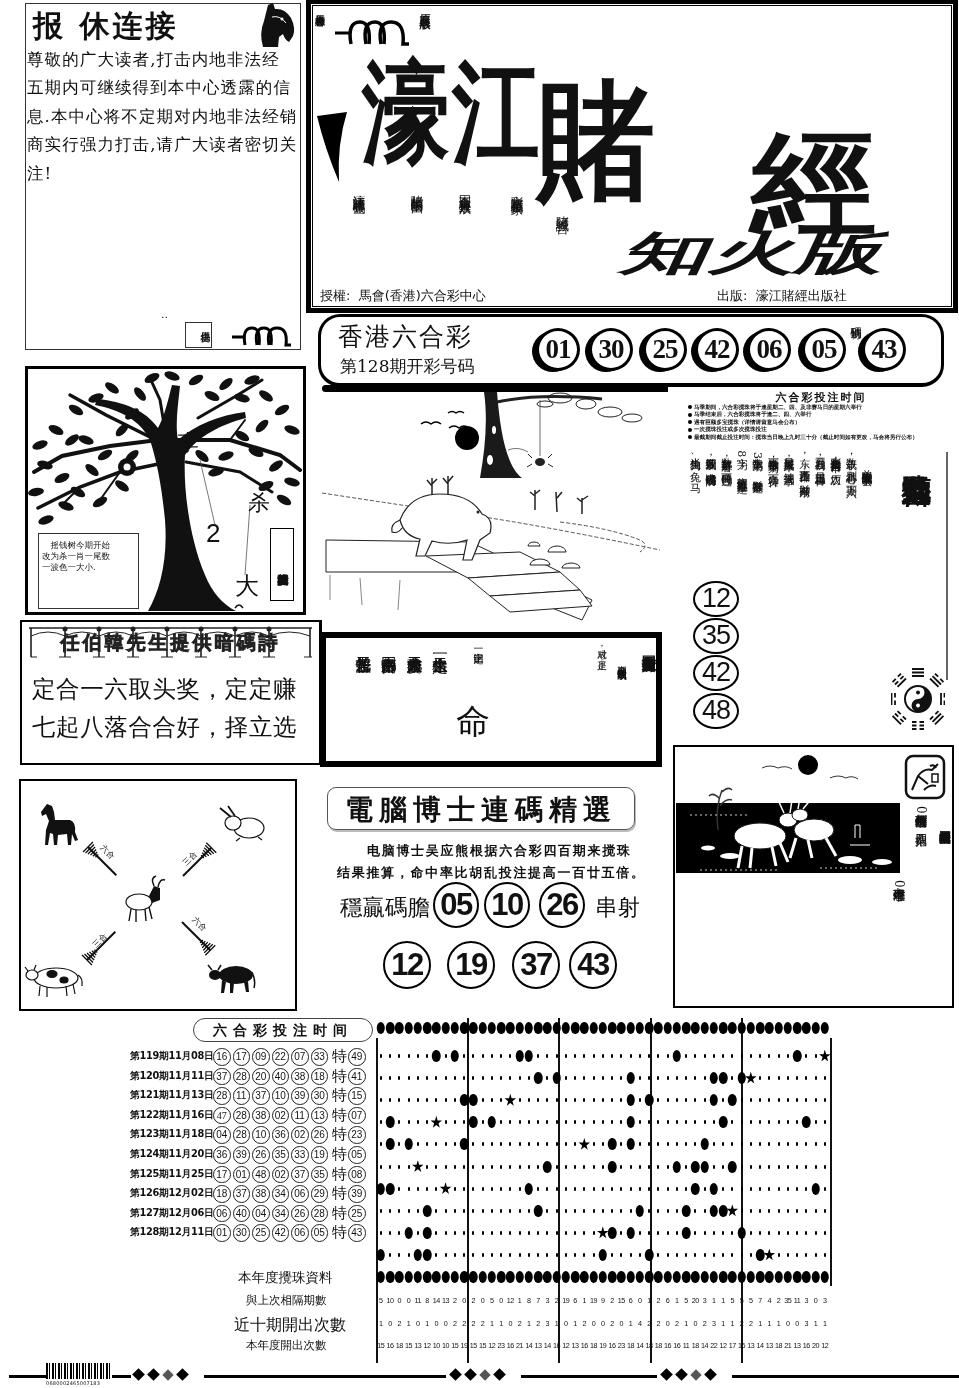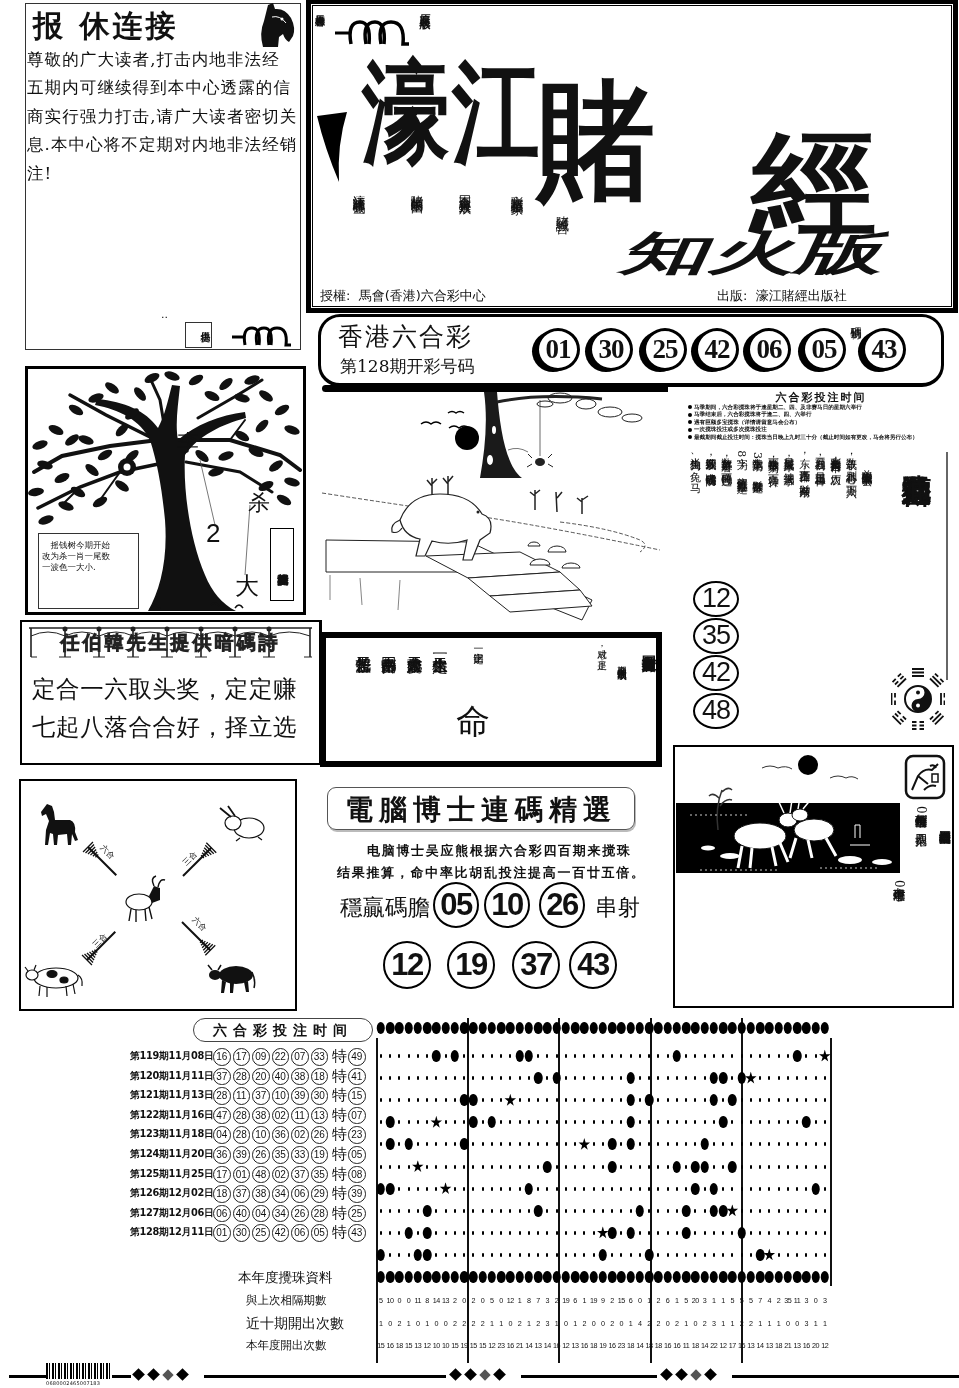--- a/index.html
+++ b/index.html
@@ -132,22 +132,22 @@
 <section id="notice" class="a">
   <h2 class="a title">报 休连接</h2>
   <svg class="a horse" viewBox="0 0 38 44">
     <path d="M10 2 L15 0 L17 6 Q27 5 33 15 Q38 25 35 33 L31 39 Q27 37 25 31 L21 34 L20 44 L5 44 Q1 30 6 18 Z" fill="#111"></path>
     <path d="M14 14 Q22 12 28 20" stroke="#fff" stroke-width="1" fill="none"></path>
     <circle cx="24" cy="16" r="1.5" fill="#fff"></circle>
   </svg>
   <div class="a body">
     <div>尊敬的广大读者,打击内地非法经</div>
     <div>五期内可继续得到本中心透露的信</div>
+    <div>息.本中心将不定期对内地非法经销</div>
     <div>商实行强力打击,请广大读者密切关</div>
-    <div>息.本中心将不定期对内地非法经销</div>
     <div>注!</div>
   </div>
   <span class="a dots">..</span>
   <div class="a stamp v">馬會提供</div>
   <svg class="a logo" viewBox="0 0 62 25">
     <path d="M1 13 H14" stroke="#000" stroke-width="3"></path>
     <path d="M14 21 Q11 4 21 4 Q30 4 28 21" fill="none" stroke="#000" stroke-width="3"></path>
     <path d="M26 21 Q23 4 33 4 Q42 4 40 21" fill="none" stroke="#000" stroke-width="3"></path>
     <path d="M38 21 Q35 4 46 4 Q57 4 55 21 L60 21" fill="none" stroke="#000" stroke-width="3"></path>
   </svg>
@@ -548,21 +548,21 @@
         <span class="res-ball" style="left: 112.5px;">11</span>
         <span class="res-ball" style="left: 132px;">37</span>
         <span class="res-ball" style="left: 151.5px;">10</span>
         <span class="res-ball" style="left: 171px;">39</span>
         <span class="res-ball" style="left: 190.5px;">30</span>
         <span class="res-te">特</span>
         <span class="res-ball" style="left: 228px;">15</span>
       </div>
       <div class="res-row" style="top: 58.8px;">
         <span class="res-label">第122期11月16日</span>
-        <span class="res-ball" style="left: 93px;">47</span>
+        <span class="res-ball" style="left: 93px; font-family: Liberation Serif, serif;">47</span>
         <span class="res-ball" style="left: 112.5px;">28</span>
         <span class="res-ball" style="left: 132px;">38</span>
         <span class="res-ball" style="left: 151.5px;">02</span>
         <span class="res-ball" style="left: 171px;">11</span>
         <span class="res-ball" style="left: 190.5px;">13</span>
         <span class="res-te">特</span>
         <span class="res-ball" style="left: 228px;">07</span>
       </div>
       <div class="res-row" style="top: 78.4px;">
         <span class="res-label">第123期11月18日</span>
@@ -1371,21 +1371,21 @@
     <span class="stat" style="left: 388.7px; top: 327px;">13</span>
     <span class="stat" style="left: 397.95px; top: 327px;">18</span>
     <span class="stat" style="left: 407.2px; top: 327px;">21</span>
     <span class="stat" style="left: 416.45px; top: 327px;">13</span>
     <span class="stat" style="left: 425.7px; top: 327px;">16</span>
     <span class="stat" style="left: 434.95px; top: 327px;">20</span>
     <span class="stat" style="left: 444.2px; top: 327px;">12</span>
   </section>
 <div class="a slab" style="left:238px;top:1269px;font-size:13.5px">本年度攪珠資料</div>
 <div class="a slab" style="left:246px;top:1293px;font-size:11.5px">與上次相隔期數</div>
-<div class="a slab" style="left:246px;top:1315px;font-size:14px">近十期開出次數</div>
+<div class="a slab" style="left:234px;top:1315px;font-size:16px">近十期開出次數</div>
 <div class="a slab" style="left:246px;top:1338px;font-size:11.5px">本年度開出次數</div>
 
 <div class="a fl" style="left:9px;width:37px"></div>
 <div id="barcode" class="a"></div>
 <div id="barcode-num" class="a">0680002465007183</div>
 <div class="a fl" style="left:112px;width:19px"></div>
 <div class="a dia" style="left:131px"><span class="dm"></span><span class="dm"></span><span class="dm o"></span><span class="dm"></span></div>
 <div class="a fl" style="left:204px;width:242px"></div>
 <div class="a dia" style="left:448px"><span class="dm"></span><span class="dm"></span><span class="dm o"></span><span class="dm"></span></div>
 <div class="a fl" style="left:521px;width:136px"></div>

